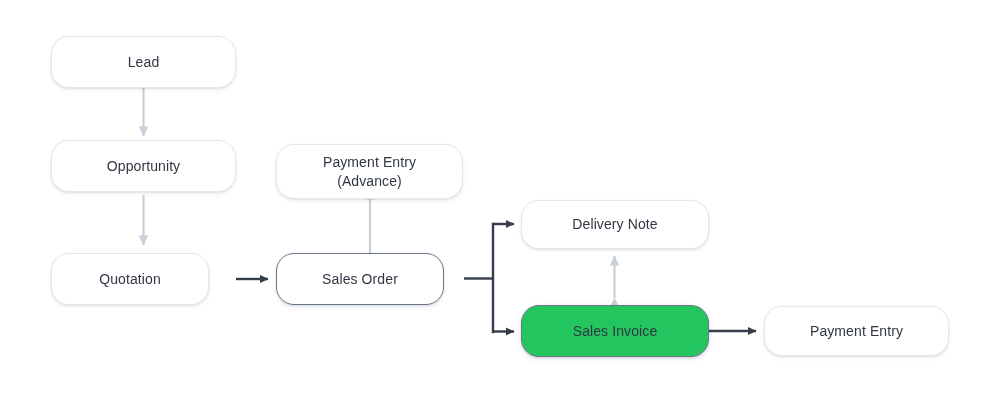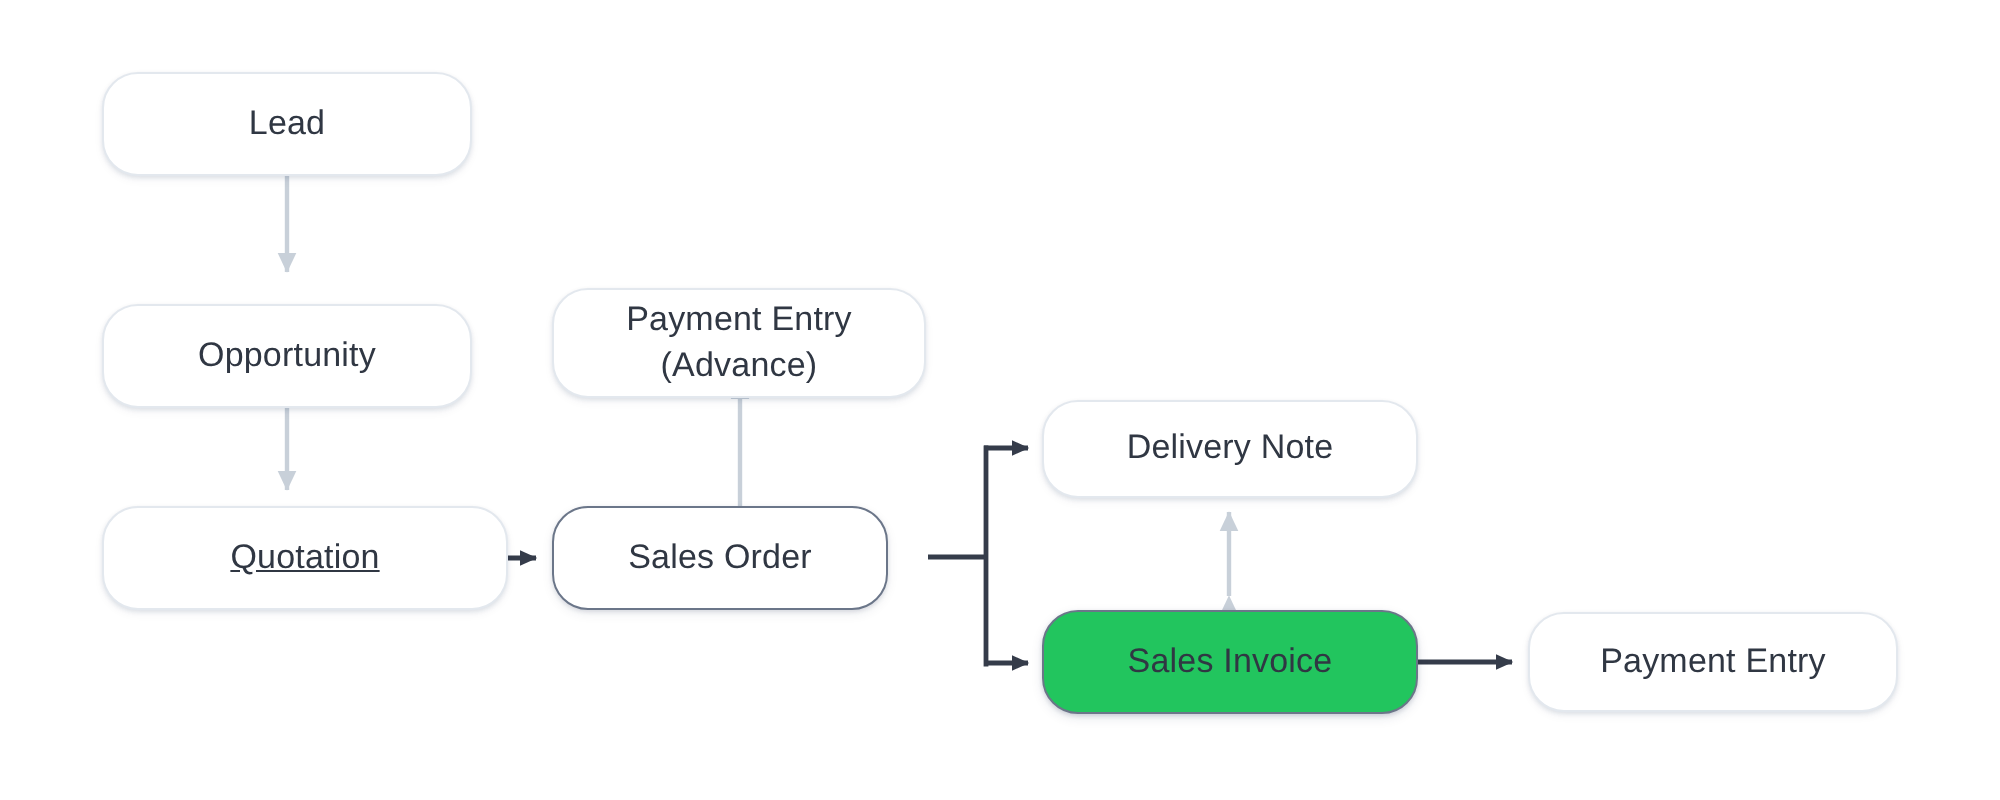--- a/index.html
+++ b/index.html
@@ -22,21 +22,21 @@
     box-sizing: border-box;
     display: flex;
     align-items: center;
     justify-content: center;
     text-align: center;
     border-radius: 18px;
     background: #ffffff;
     border: 1px solid #e3e8ee;
     box-shadow: 0 1px 2px rgba(24,39,75,0.10), 0 2px 5px rgba(24,39,75,0.05);
     color: #303743;
-    font-size: 17px;
+    font-size: 14px;
     line-height: 1.32;
     letter-spacing: 0.1px;
     user-select: none;
   }
   .node.emphasis {
     border: 1.6px solid #6b7689;
     box-shadow: 0 1px 2px rgba(24,39,75,0.13), 0 2px 6px rgba(24,39,75,0.07);
   }
   .node.selected {
     background: #22c55e;
@@ -92,25 +92,25 @@
 
     <line x1="614.5" y1="298" x2="614.5" y2="256" stroke="#c8d0d9" stroke-width="2.2" marker-end="url(#arrow-light)" marker-start="url(#arrow-light-start)"></line>
 
     <line x1="709" y1="331" x2="756" y2="331" stroke="#353c4a" stroke-width="2.4" marker-end="url(#arrow-dark)"></line>
   </svg>
 
   <div class="node" style="left:51px; top:36px; width:185px; height:52px;">
     <span class="label">Lead</span>
   </div>
 
-  <div class="node" style="left:51px; top:152px; width:185px; height:52px;">
+  <div class="node" style="left:51px; top:140px; width:185px; height:52px;">
     <span class="label">Opportunity</span>
   </div>
 
-  <div class="node" style="left:51px; top:253px; width:203px; height:52px;text-decoration:underline;">
+  <div class="node" style="left:51px; top:253px; width:158px; height:52px;">
     <span class="label">Quotation</span>
   </div>
 
   <div class="node" style="left:276px; top:144px; width:187px; height:55px;">
     <span class="label">Payment Entry
 (Advance)</span>
   </div>
 
   <div class="node emphasis" style="left:276px; top:253px; width:168px; height:52px;">
     <span class="label">Sales Order</span>

